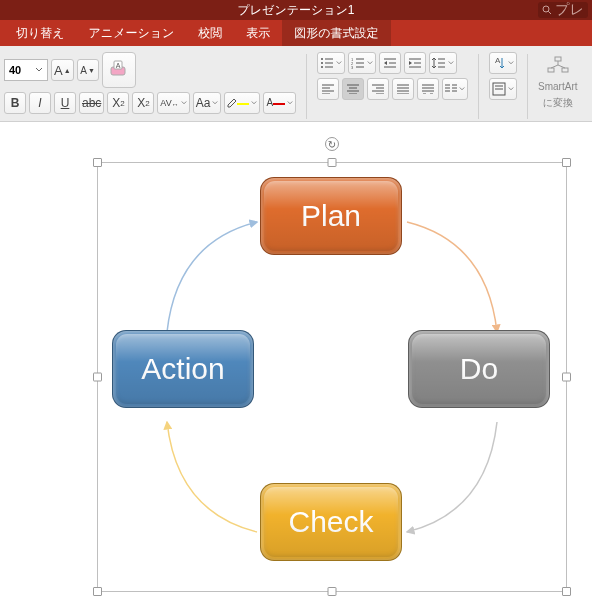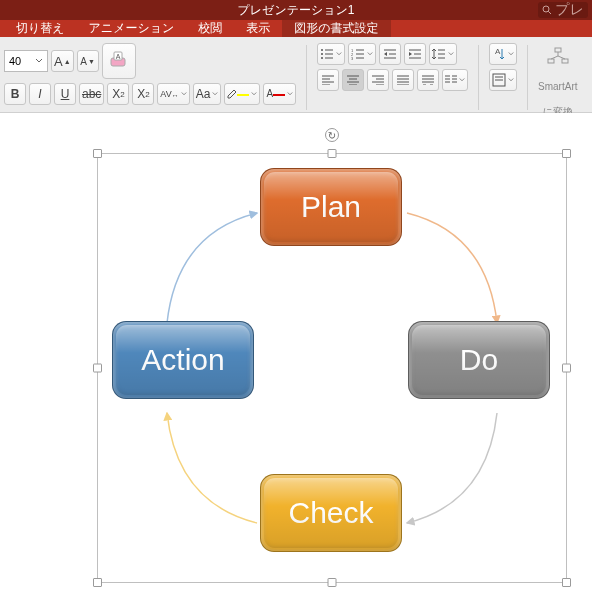--- a/index.html
+++ b/index.html
@@ -35,21 +35,21 @@
     padding: 0 4px;
     gap: 3px;
   }
   .search-icon svg { display: block; }
   .search-placeholder {
     color: #c9a09a;
     font-size: 14px;
   }
   .tabbar {
     background: #bb3222;
-    height: 17px;
+    height: 26px;
     display: flex;
     align-items: stretch;
     padding-left: 4px;
   }
   .tab {
     color: #fff;
     font-size: 12px;
     padding: 0 12px;
     display: flex;
     align-items: center;
@@ -76,21 +76,21 @@
     height: 22px;
     display: flex;
     align-items: center;
     padding: 0 4px;
     font-size: 11px;
     gap: 4px;
     cursor: pointer;
   }
   .select-box .chev { margin-left: auto; }
   .font-name { width: 118px; }
-  .font-size { width: 44px; }
+  .font-size { width: 44px; font-weight: bold; }
   .btn {
     background: linear-gradient(#fdfdfd,#f1f1f1);
     border: 1px solid #c6c6c6;
     border-radius: 3px;
     height: 22px;
     min-width: 22px;
     display: flex;
     align-items: center;
     justify-content: center;
     font-size: 12px;
@@ -107,21 +107,21 @@
     margin: 2px 4px;
   }
   .chev svg, .btn svg { display: block; }
   .icon-stack { display:flex; flex-direction:row; align-items:center; line-height:1; }
   .underbar { display:block; width:12px; height:2px; margin-top:1px; }
   .smartart {
     font-size: 10px;
     color: #888;
     text-align: center;
     line-height: 1.2;
-    display:flex; flex-direction:column; align-items:center; gap:13px;
+    display:flex; flex-direction:column; align-items:center; gap:4px;
     padding-top:4px;
   }
   .canvas-area {
     background: #fff;
     position: relative;
     height: 489px;
   }
   .selection {
     position: absolute;
     left: 97px;

